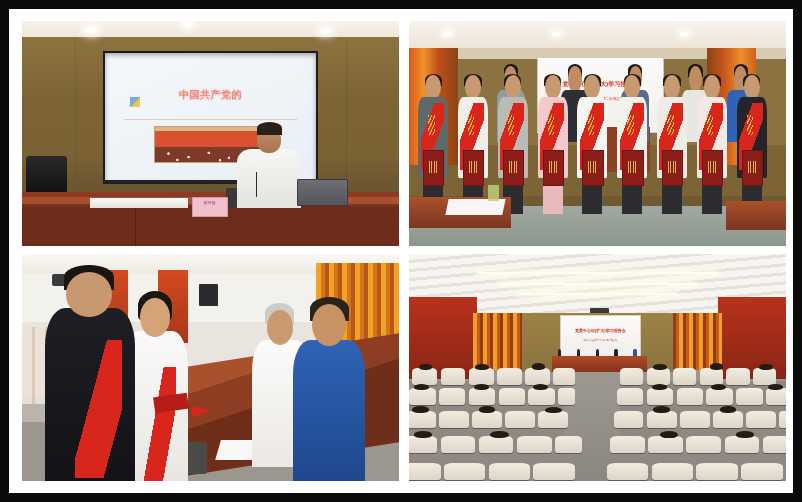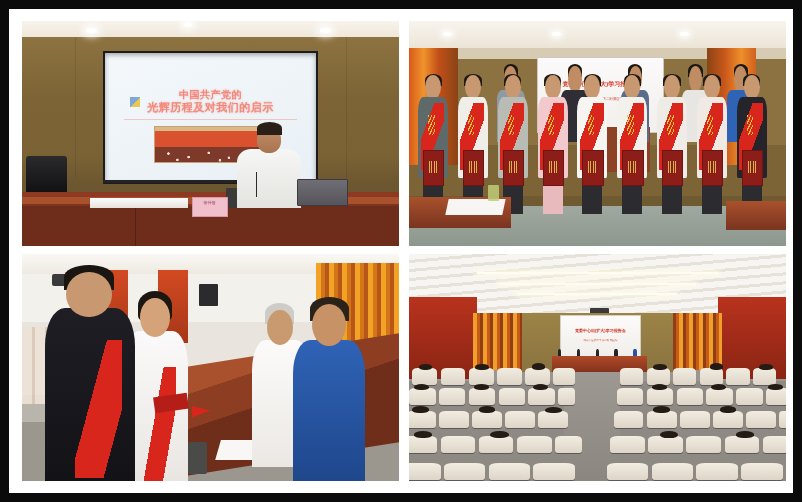--- a/index.html
+++ b/index.html
@@ -196,21 +196,20 @@
     <div class="cell p1">
       <div class="ceil">
           <span class="spot"></span>
         </div>
       <div class="wallpanel" style="left:14%"></div>
       <div class="wallpanel" style="left:86%"></div>
       <div class="screen">
         <div class="logo"></div>
         <div class="scr-txt">
           <div>中国共产党的</div>
-          <div class="l2">光辉历程及对我们的启示</div>
         </div>
         <div class="rule"></div>
         <div class="tianan"></div>
       </div>
       <div class="scrbar"></div>
       <div class="chair"></div>
       <div class="desk"></div>
       <div class="deskpaper"></div>
       <div class="man"></div>
       <div class="mic"></div>

